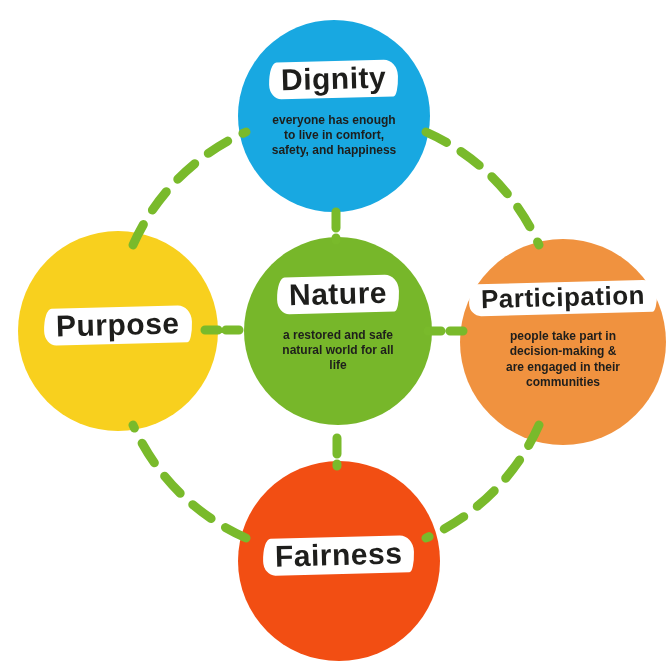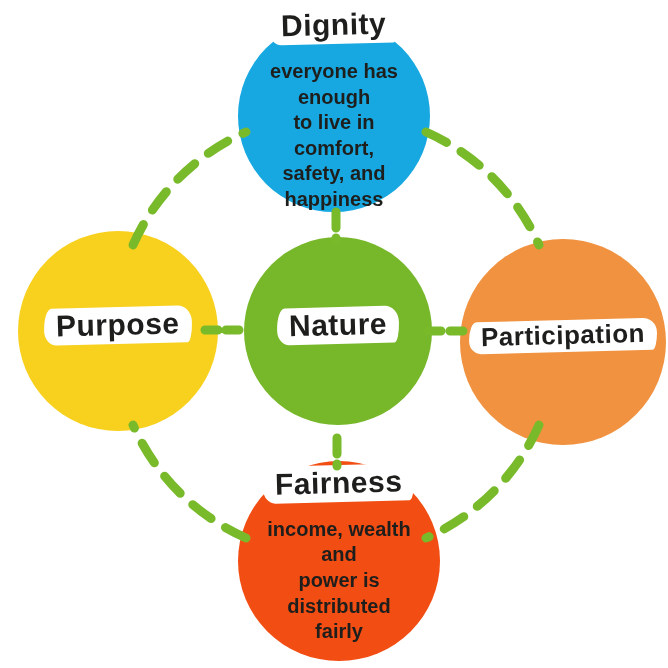--- a/index.html
+++ b/index.html
@@ -46,21 +46,21 @@
     font-size: 30px;
     font-weight: 700;
     letter-spacing: 0.5px;
     line-height: 1.05;
     white-space: nowrap;
   }
   #node-participation .title { font-size: 26px; }
   .subtitle {
     margin-top: 15px;
     padding: 0 14px;
-    font-size: 20px;
+    font-size: 12px;
     font-weight: 700;
     line-height: 1.28;
     white-space: pre-line;
   }
 </style>
 </head>
 <body>
 
 <div id="canvas" style="color: rgb(30, 30, 28); background: rgb(255, 255, 255);">
 
@@ -75,35 +75,39 @@
 
   <div class="node" id="node-purpose" style="background: rgb(248, 208, 30);">
     <div class="content">
       <span class="highlight" style="background: rgb(255, 255, 255);"><span class="title">Purpose</span></span>
     </div>
   </div>
 
   <div class="node" id="node-nature" style="background: rgb(119, 183, 42);">
     <div class="content">
       <span class="highlight" style="background: rgb(255, 255, 255);"><span class="title">Nature</span></span>
+      <div class="subtitle">a restored and safe
+natural world for all
+life</div>
     </div>
   </div>
 
   <div class="node" id="node-participation" style="background: rgb(240, 146, 63);">
     <div class="content">
       <span class="highlight" style="background: rgb(255, 255, 255);"><span class="title">Participation</span></span>
+      <div class="subtitle">people take part in
+decision-making &amp;
+are engaged in their
+communities</div>
     </div>
   </div>
 
   <div class="node" id="node-fairness" style="background: rgb(242, 78, 19);">
     <div class="content">
       <span class="highlight" style="background: rgb(255, 255, 255);"><span class="title">Fairness</span></span>
-      <div class="subtitle">income, wealth and
-power is distributed
-fairly</div>
     </div>
   </div>
 
   <svg class="connectors" viewBox="0 0 668 668" aria-hidden="true">
 
     <path d="M133,245 A222,222 0 0 1 246,132" fill="none" stroke-width="9" stroke-linecap="round" stroke-dasharray="23 17" stroke="#79ba2b"></path>
     <path d="M426,132 A222,222 0 0 1 539,245" fill="none" stroke-width="9" stroke-linecap="round" stroke-dasharray="23 17" stroke="#79ba2b"></path>
     <path d="M539,425 A222,222 0 0 1 426,538" fill="none" stroke-width="9" stroke-linecap="round" stroke-dasharray="23 17" stroke="#79ba2b"></path>
     <path d="M246,538 A222,222 0 0 1 133,425" fill="none" stroke-width="9" stroke-linecap="round" stroke-dasharray="23 17" stroke="#79ba2b"></path>
 

